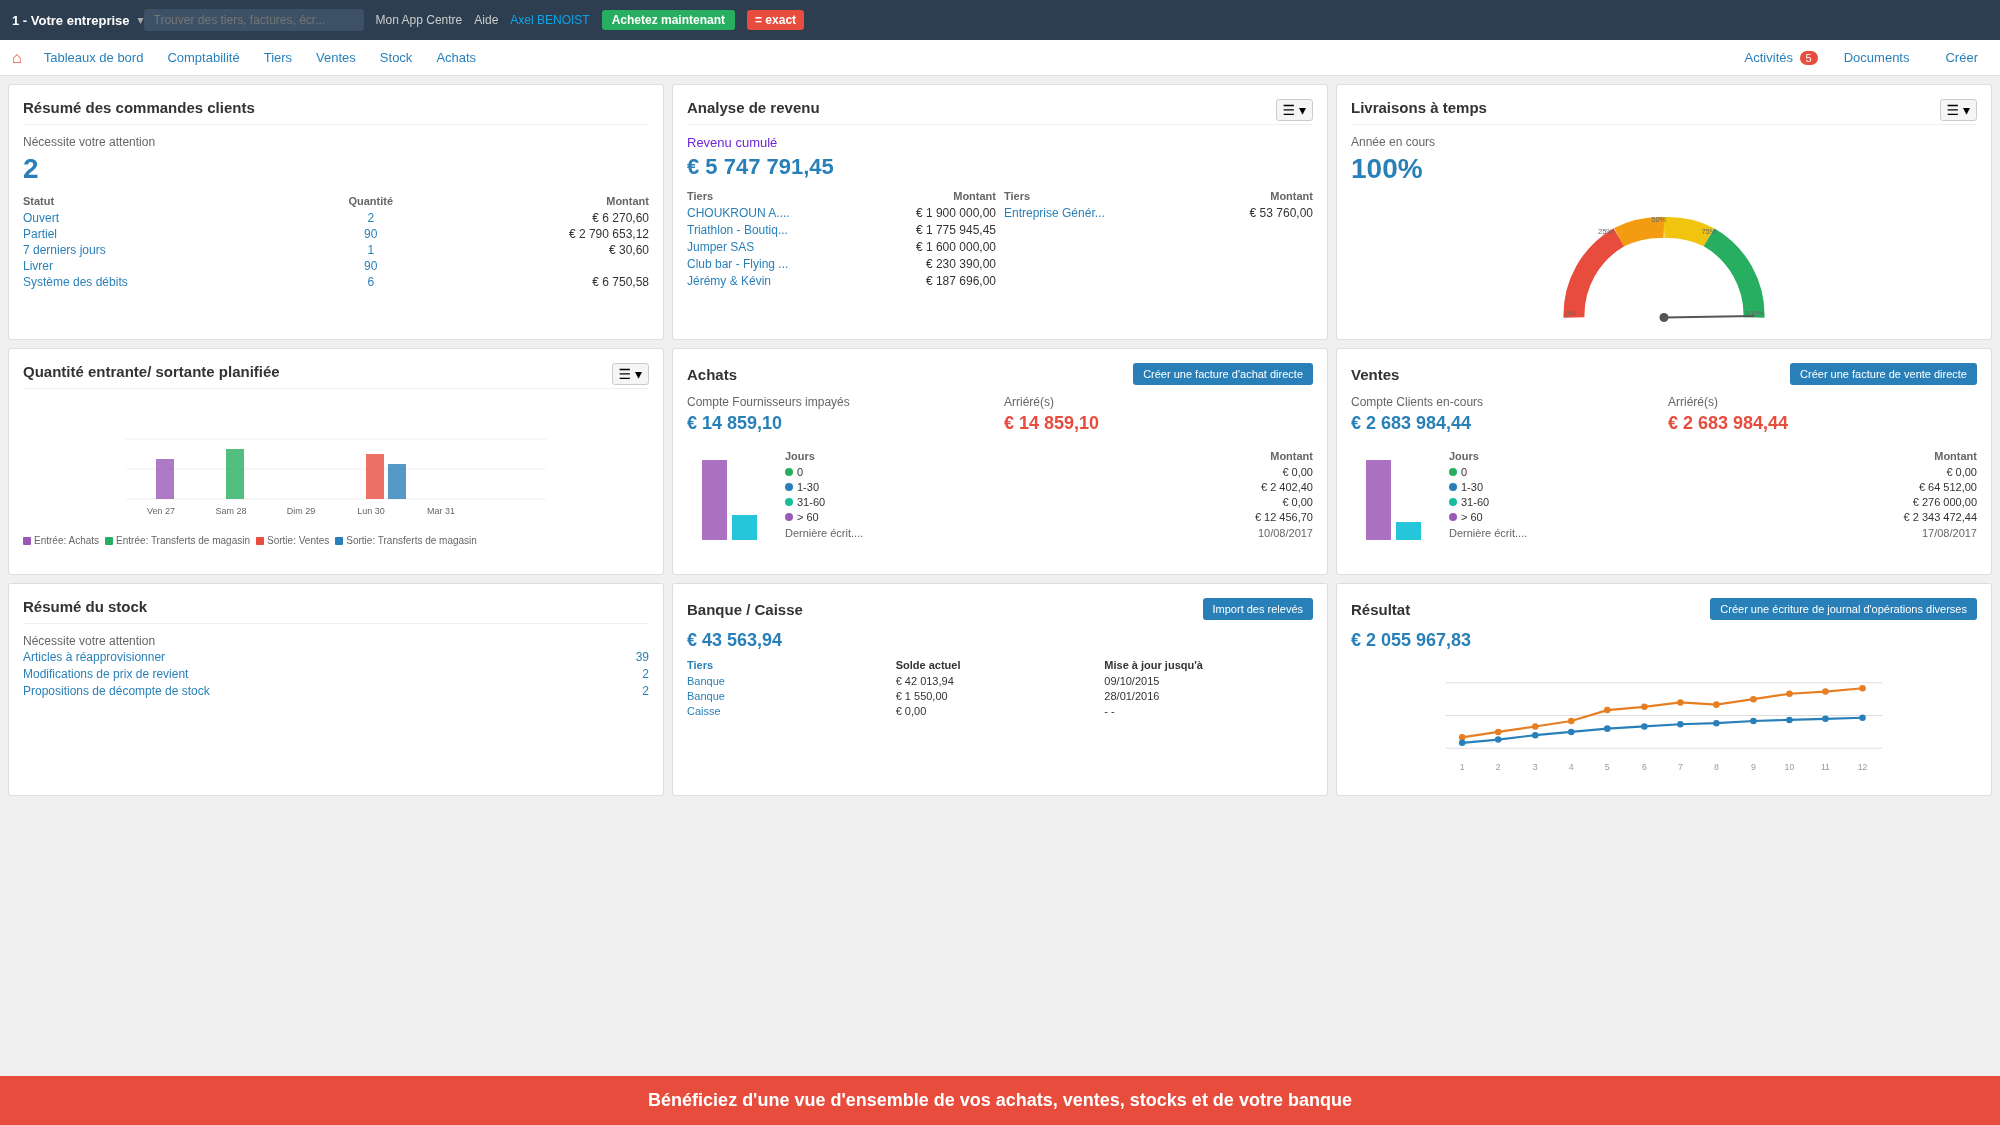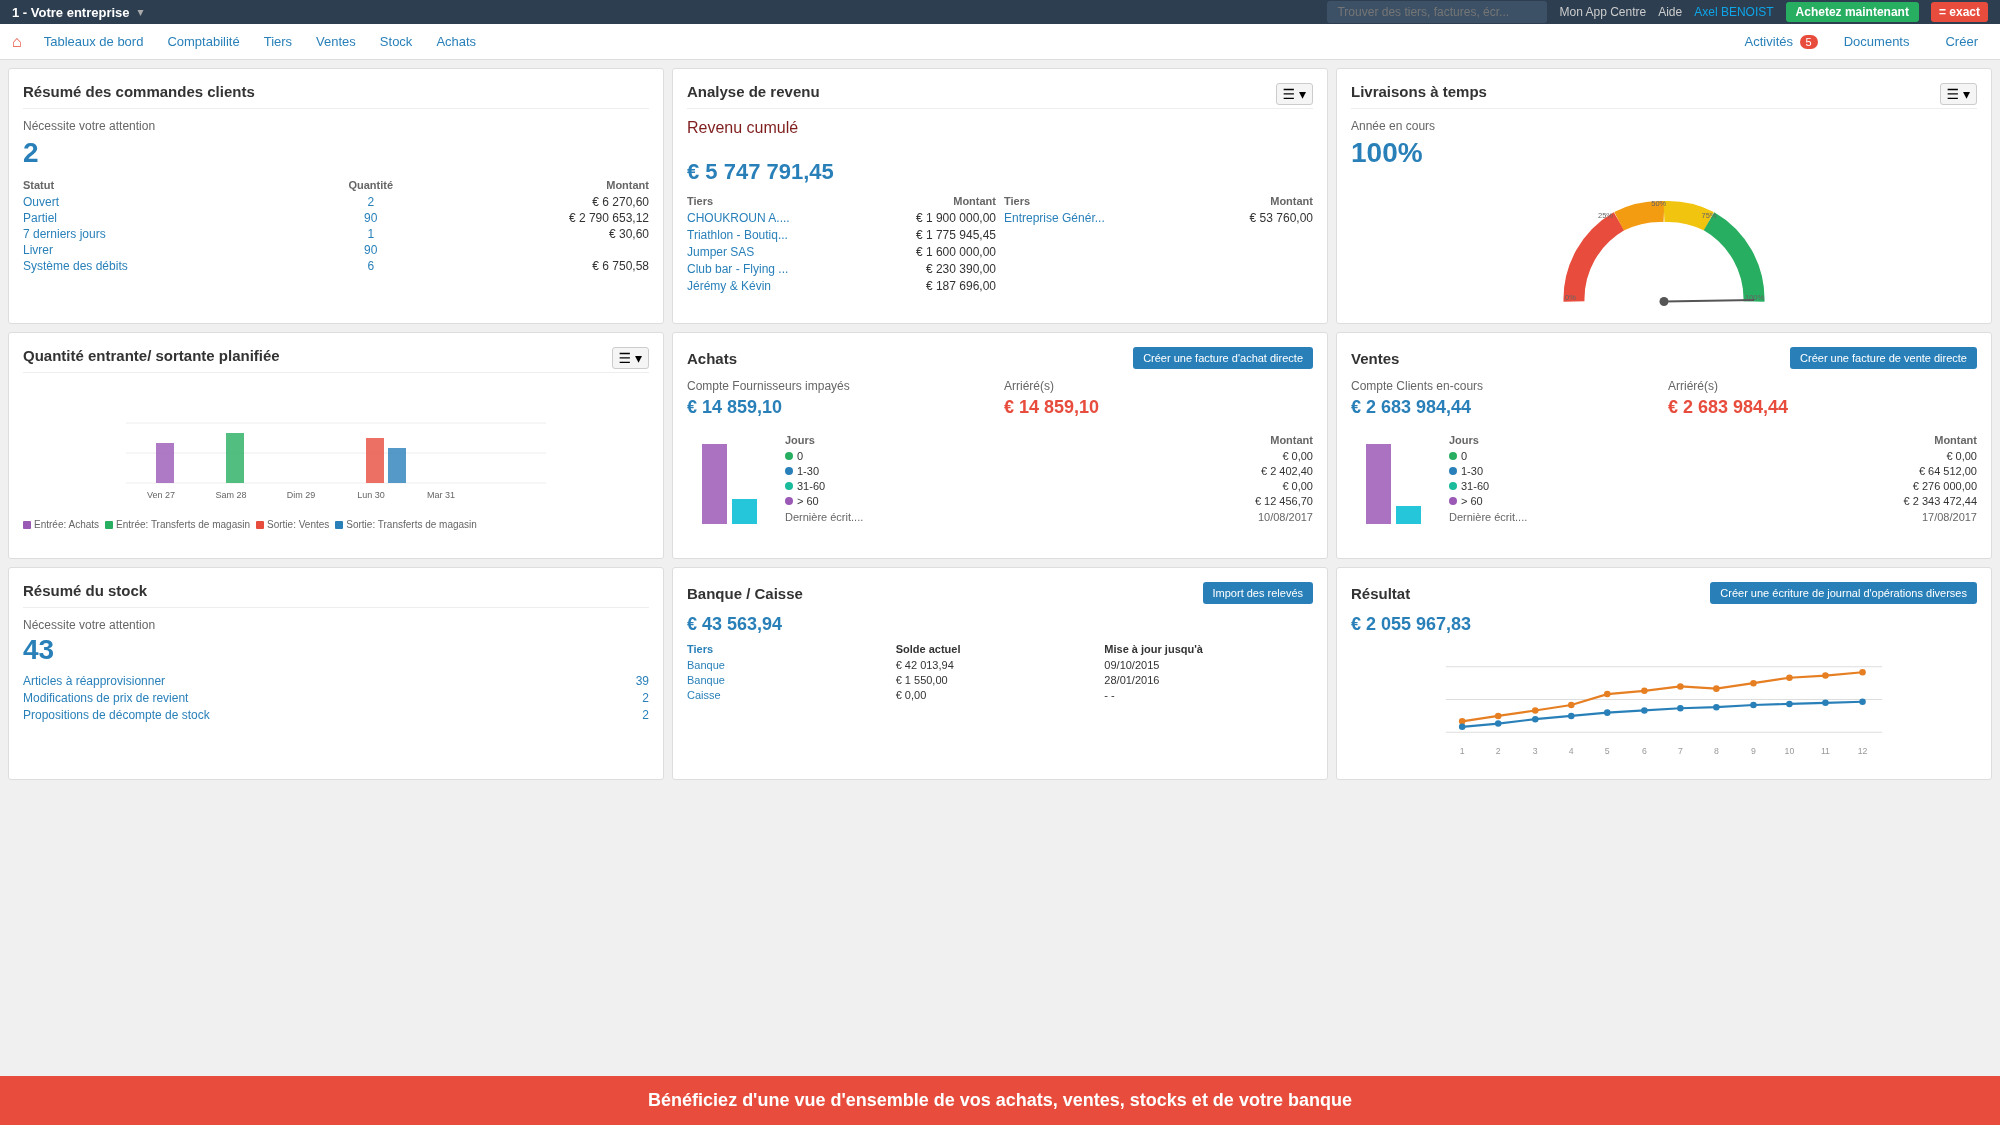--- a/index.html
+++ b/index.html
@@ -1,25 +1,24 @@
 <!DOCTYPE html>
 <html><head>
   <meta charset="utf-8">
   <style>
     * { box-sizing: border-box; margin: 0; padding: 0; }
     body { font-family: Arial, sans-serif; font-size: 12px; background: #f0f0f0; color: #333; }
 
     
     .top-bar {
       background: #2c3e50;
-      height: 24px;
+      height: 40px;
       display: flex;
       align-items: center;
       padding: 0 12px;
-      justify-content: space-between;
     }
     .top-bar-left { display: flex; align-items: center; gap: 8px; }
     .company-name { color: #fff; font-size: 13px; font-weight: bold; }
     .top-bar-right { display: flex; align-items: center; gap: 12px; }
     .search-bar {
       background: #3d5166;
       border: none;
       color: #aaa;
       padding: 4px 10px;
       border-radius: 3px;
@@ -103,21 +102,21 @@
     .table-header span { font-size: 11px; color: #666; font-weight: bold; }
     .table-row-item { display: flex; justify-content: space-between; margin-bottom: 2px; align-items: center; }
     .table-row-item .label { color: #2980b9; font-size: 12px; cursor: pointer; }
     .table-row-item .qty { color: #2980b9; font-size: 12px; text-align: center; width: 40px; }
     .table-row-item .amount { color: #333; font-size: 12px; text-align: right; }
     .col-label { flex: 2; }
     .col-qty { flex: 1; text-align: center; }
     .col-amount { flex: 1.5; text-align: right; }
 
     
-    .rev-cumul-label { font-size: 16px; color: #7f1d1d; margin-bottom: 22px; }
+    .rev-cumul-label { font-size: 13px; color: #6d28d9; margin-bottom: 4px; }
     .rev-amount { font-size: 22px; color: #2980b9; font-weight: bold; margin-bottom: 10px; }
     .two-col { display: grid; grid-template-columns: 1fr 1fr; gap: 8px; }
     .tiers-col { }
     .tiers-header { font-size: 11px; color: #666; font-weight: bold; margin-bottom: 4px; display: flex; justify-content: space-between; }
     .tiers-row { display: flex; justify-content: space-between; margin-bottom: 3px; font-size: 12px; }
     .tiers-name { color: #2980b9; cursor: pointer; overflow: hidden; text-overflow: ellipsis; white-space: nowrap; max-width: 120px; }
     .tiers-amount { color: #333; }
     .menu-btn {
       position: absolute;
       top: 14px;
@@ -496,21 +495,20 @@
           <span>Dernière écrit....</span>
           <span>17/08/2017</span>
         </div>
       </div>
     </div>
   </div>
 
   <div class="card">
     <div class="card-title">Résumé du stock</div>
     <div class="stock-attention">Nécessite votre attention</div>
-    <div class="stock-number">43</div>
     <div class="stock-row">
       <span class="stock-label">Articles à réapprovisionner</span>
       <span class="stock-qty">39</span>
     </div>
     <div class="stock-row">
       <span class="stock-label">Modifications de prix de revient</span>
       <span class="stock-qty">2</span>
     </div>
     <div class="stock-row">
       <span class="stock-label">Propositions de décompte de stock</span>

